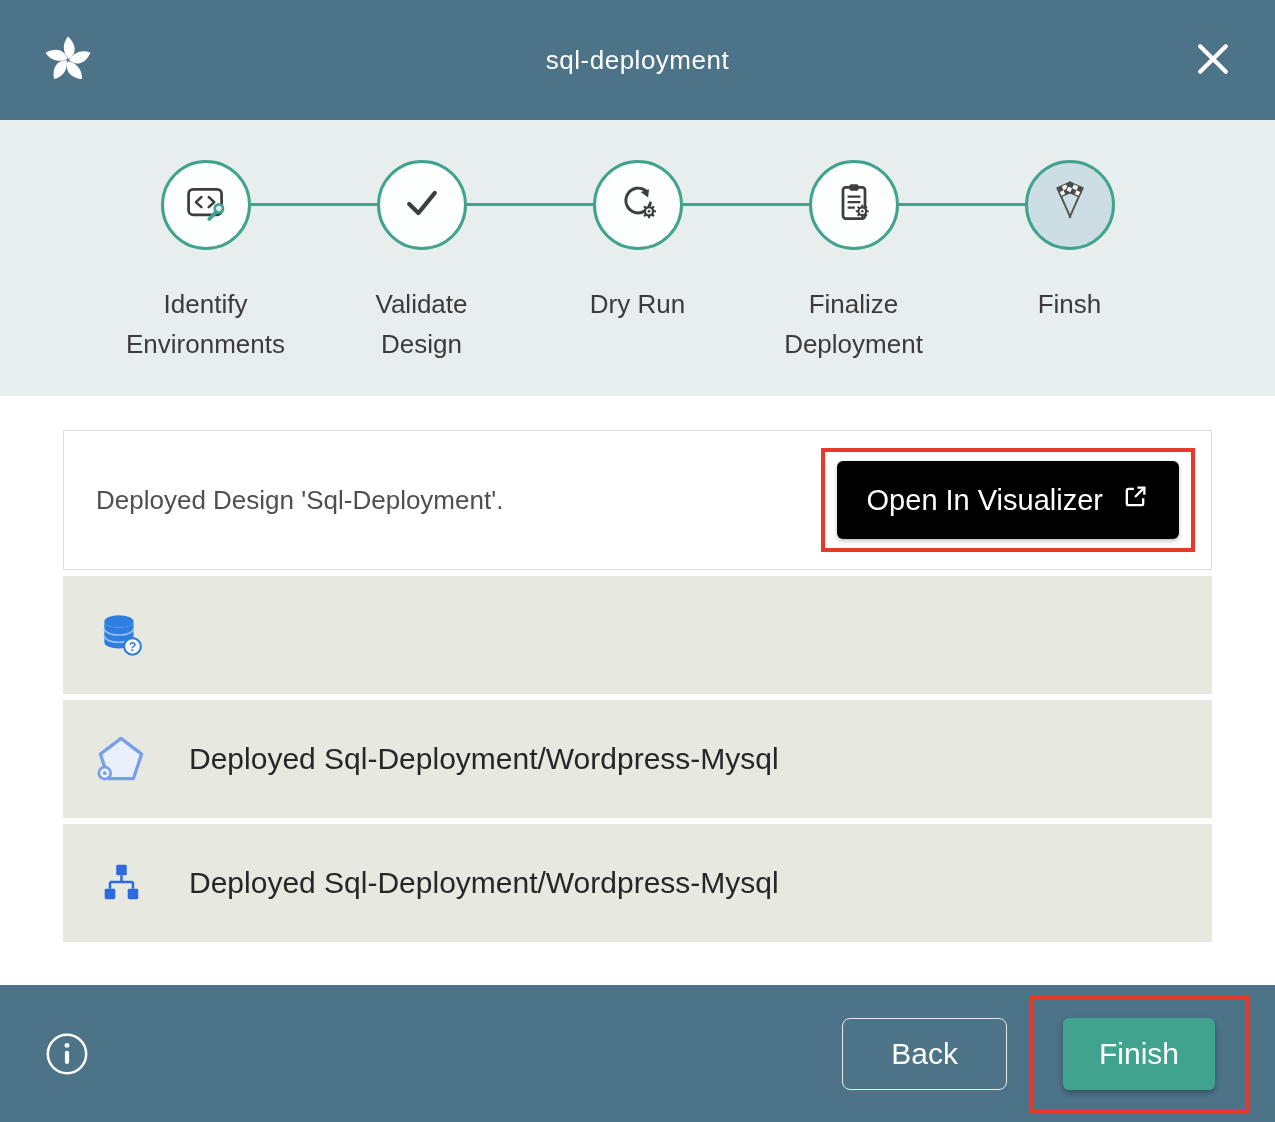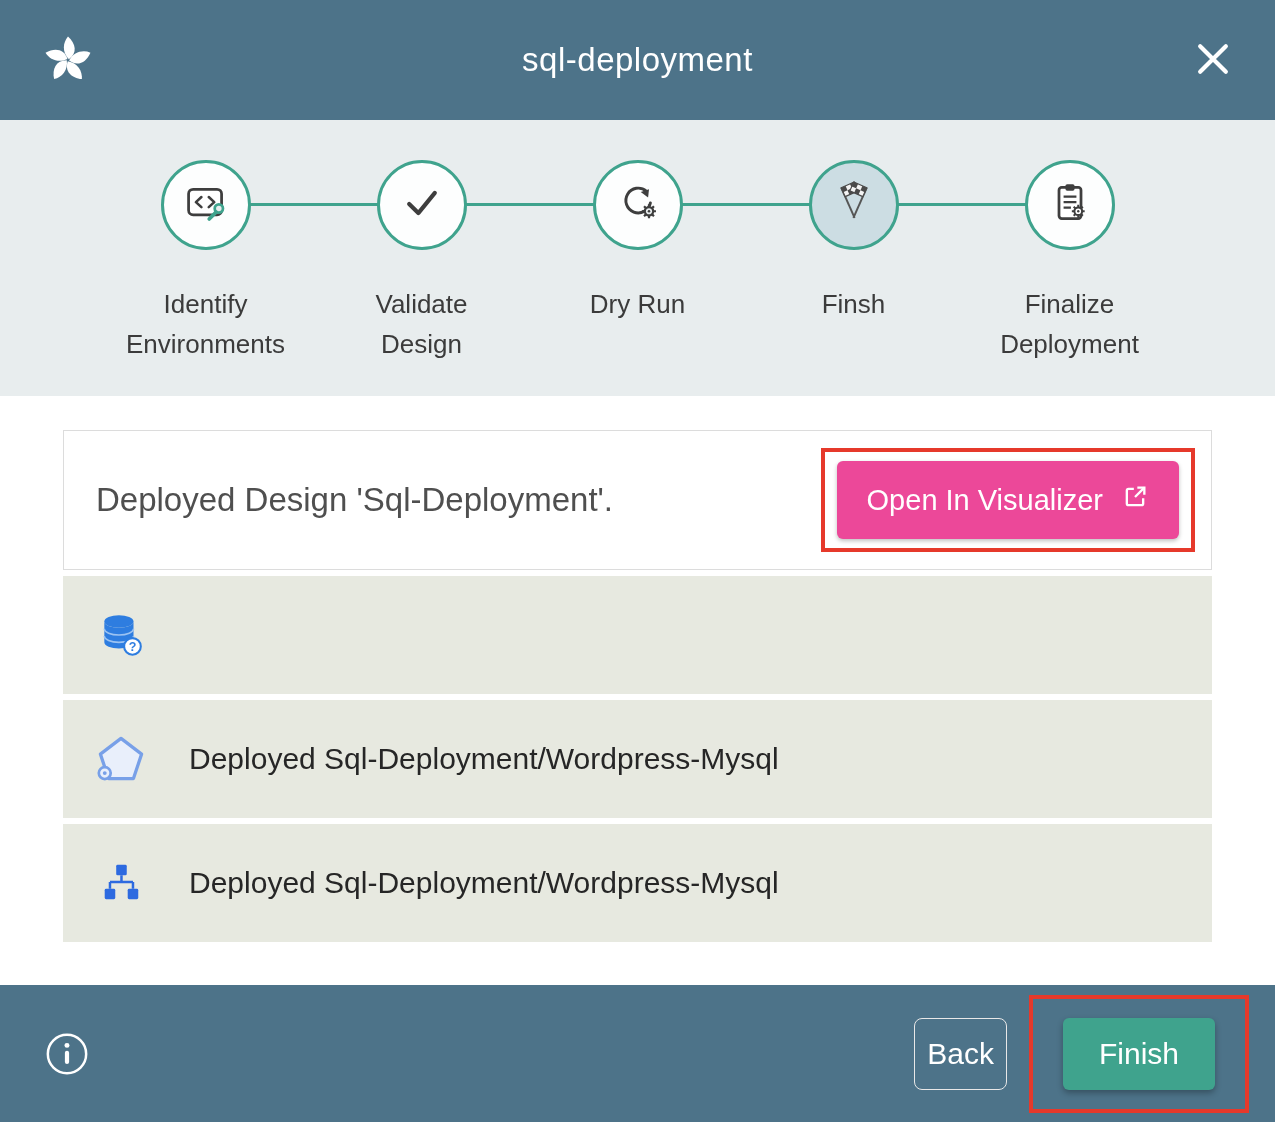--- a/index.html
+++ b/index.html
@@ -11,21 +11,21 @@
   }
   .modal { width:100%; height:100%; display:flex; flex-direction:column; }
 
   
   .modal-header {
     flex:0 0 120px; background:#4d7389; position:relative;
     display:flex; align-items:center; padding:0 40px;
   }
   .modal-title {
     position:absolute; left:0; right:0; text-align:center;
-    color:#ffffff; font-size:33px; font-weight:400; letter-spacing:.5px; margin:0;
+    color:#ffffff; font-size:26px; font-weight:400; letter-spacing:.5px; margin:0;
   }
   .logo { width:56px; height:56px; display:block; z-index:1; }
   .close-btn {
     margin-left:auto; background:none; border:none; padding:0; cursor:pointer;
     width:44px; height:44px; z-index:1;
   }
 
   
   .stepper { flex:0 0 276px; background:#e8edee; padding-top:40px; }
   .stepper-inner { width:1080px; margin:0 auto; position:relative; }
@@ -47,24 +47,24 @@
     line-height:1.55; max-width:178px;
   }
 
   
   .main { flex:1 1 auto; background:#ffffff; padding:34px 63px 0; }
   .row-primary {
     background:#ffffff; border:1px solid #dcdcdc; height:140px;
     display:flex; align-items:center; justify-content:space-between;
     padding:0 16px 0 32px;
   }
-  .status-text { font-size:33px; color:#4f4f4f; }
+  .status-text { font-size:26px; color:#4f4f4f; }
   .red-box { border:4px solid #e6392b; padding:9px 12px; background:transparent; }
   .btn-visualizer {
-    background:#ec4899; border:none; border-radius:6px; color:#ffffff;
+    background:#000000; border:none; border-radius:6px; color:#ffffff;
     font-size:29px; font-family:inherit; padding:0 30px; height:78px;
     display:flex; align-items:center; gap:18px; cursor:pointer;
     box-shadow:0 2px 4px rgba(0,0,0,.25);
   }
   .row-item {
     background:#e7e9e0; height:118px; margin-top:6px;
     display:flex; align-items:center; padding:0 32px;
   }
   .row-icon { width:52px; height:52px; flex:0 0 auto; display:flex; align-items:center; justify-content:center; }
   .row-text { margin-left:42px; font-size:30px; color:#262626; }
@@ -72,21 +72,21 @@
   
   .modal-footer {
     flex:0 0 137px; background:#4d7389;
     display:flex; align-items:center; padding:0 26px 0 44px;
   }
   .info-btn { width:46px; height:46px; background:none; border:none; padding:0; cursor:pointer; }
   .footer-spacer { flex:1; }
   .btn-back {
     background:transparent; border:1px solid #e8e8e8; border-radius:8px;
     color:#ffffff; font-size:30px; font-family:inherit;
-    padding:0 12px; height:72px; cursor:pointer;
+    padding:0 48px; height:72px; cursor:pointer;
   }
   .red-box-finish { border:4px solid #e6392b; padding:19px 30px; margin-left:22px; }
   .btn-finish {
     background:#3fa38d; border:none; border-radius:6px; color:#ffffff;
     font-size:30px; font-family:inherit; padding:0 36px; height:72px;
     cursor:pointer; box-shadow:0 3px 6px rgba(0,0,0,.3);
   }
 </style>
 </head>
 <body>
@@ -154,20 +154,38 @@
                   <circle r="4.6" fill="#e8edee"></circle>
                   <circle r="1.4" fill="#3e3e3e" stroke="none"></circle>
                   <path d="M0 -7.6 V-4.8 M0 7.6 V4.8 M-7.6 0 H-4.8 M7.6 0 H4.8 M-5.4 -5.4 L-3.4 -3.4 M5.4 5.4 L3.4 3.4 M-5.4 5.4 L-3.4 3.4 M5.4 -5.4 L3.4 -3.4"></path>
                 </g>
               </svg>
             </span>
           </div>
           <div class="step-label">Dry Run</div>
         </div>
 
+        <div class="step">
+          <div class="circle">
+            <span>
+              <svg width="44" height="44" viewBox="0 0 48 48">
+                <rect x="12" y="7" width="24" height="34" rx="3" stroke="#3e3e3e" stroke-width="3" fill="#ffffff"></rect>
+                <rect x="19" y="3.5" width="10" height="7" rx="2" fill="#3e3e3e"></rect>
+                <path d="M17 17 h14 M17 23 h14 M17 29 h8" stroke="#3e3e3e" stroke-width="2.4"></path>
+                <g transform="translate(33 33)" stroke="#3e3e3e" fill="none" stroke-width="2.2">
+                  <circle r="4.2" fill="#ffffff"></circle>
+                  <circle r="1.3" fill="#3e3e3e" stroke="none"></circle>
+                  <path d="M0 -7 V-4.4 M0 7 V4.4 M-7 0 H-4.4 M7 0 H4.4 M-5 -5 L-3.1 -3.1 M5 5 L3.1 3.1 M-5 5 L-3.1 3.1 M5 -5 L3.1 -3.1"></path>
+                </g>
+              </svg>
+            </span>
+          </div>
+          <div class="step-label">Finalize Deployment</div>
+        </div>
+
         <div class="step current">
           <div class="circle">
             <span>
               <svg width="48" height="48" viewBox="0 0 64 64">
                 <g transform="rotate(-24 32 50)">
                   <line x1="32" y1="8" x2="32" y2="52" stroke="#555555" stroke-width="2.6"></line>
                   <rect x="32" y="8" width="19" height="13" fill="#f4f4f4" stroke="#4a4a4a" stroke-width="1.6"></rect>
                   <rect x="32" y="8" width="6.33" height="6.5" fill="#4a4a4a"></rect>
                   <rect x="44.66" y="8" width="6.33" height="6.5" fill="#4a4a4a"></rect>
                   <rect x="38.33" y="14.5" width="6.33" height="6.5" fill="#4a4a4a"></rect>
@@ -176,38 +194,20 @@
                   <line x1="32" y1="8" x2="32" y2="52" stroke="#555555" stroke-width="2.6"></line>
                   <rect x="13" y="8" width="19" height="13" fill="#f4f4f4" stroke="#4a4a4a" stroke-width="1.6"></rect>
                   <rect x="13" y="8" width="6.33" height="6.5" fill="#4a4a4a"></rect>
                   <rect x="25.66" y="8" width="6.33" height="6.5" fill="#4a4a4a"></rect>
                   <rect x="19.33" y="14.5" width="6.33" height="6.5" fill="#4a4a4a"></rect>
                 </g>
               </svg>
             </span>
           </div>
           <div class="step-label">Finsh</div>
-        </div>
-
-        <div class="step">
-          <div class="circle">
-            <span>
-              <svg width="44" height="44" viewBox="0 0 48 48">
-                <rect x="12" y="7" width="24" height="34" rx="3" stroke="#3e3e3e" stroke-width="3" fill="#ffffff"></rect>
-                <rect x="19" y="3.5" width="10" height="7" rx="2" fill="#3e3e3e"></rect>
-                <path d="M17 17 h14 M17 23 h14 M17 29 h8" stroke="#3e3e3e" stroke-width="2.4"></path>
-                <g transform="translate(33 33)" stroke="#3e3e3e" fill="none" stroke-width="2.2">
-                  <circle r="4.2" fill="#ffffff"></circle>
-                  <circle r="1.3" fill="#3e3e3e" stroke="none"></circle>
-                  <path d="M0 -7 V-4.4 M0 7 V4.4 M-7 0 H-4.4 M7 0 H4.4 M-5 -5 L-3.1 -3.1 M5 5 L3.1 3.1 M-5 5 L-3.1 3.1 M5 -5 L3.1 -3.1"></path>
-                </g>
-              </svg>
-            </span>
-          </div>
-          <div class="step-label">Finalize Deployment</div>
         </div>
 
       </div>
     </div>
   </section>
 
   <section class="main">
 
     <div class="row-primary">
       <span class="status-text">Deployed Design 'Sql-Deployment'.</span>

